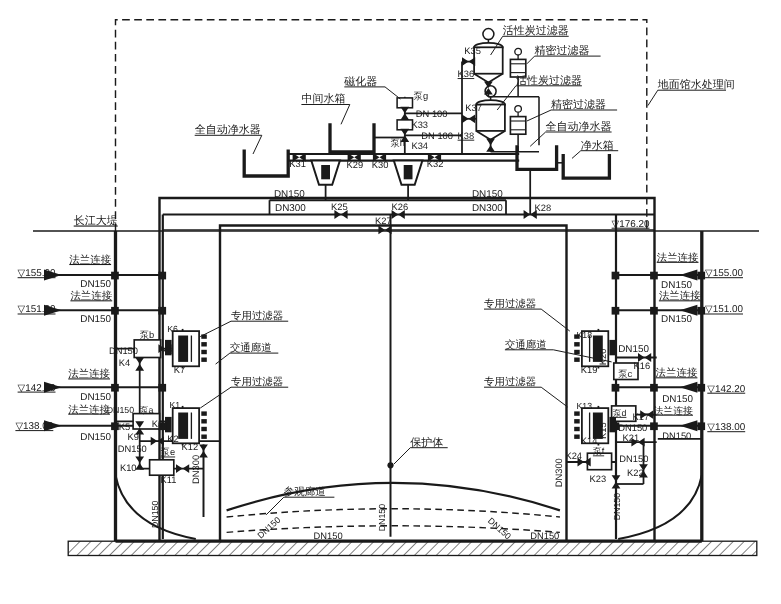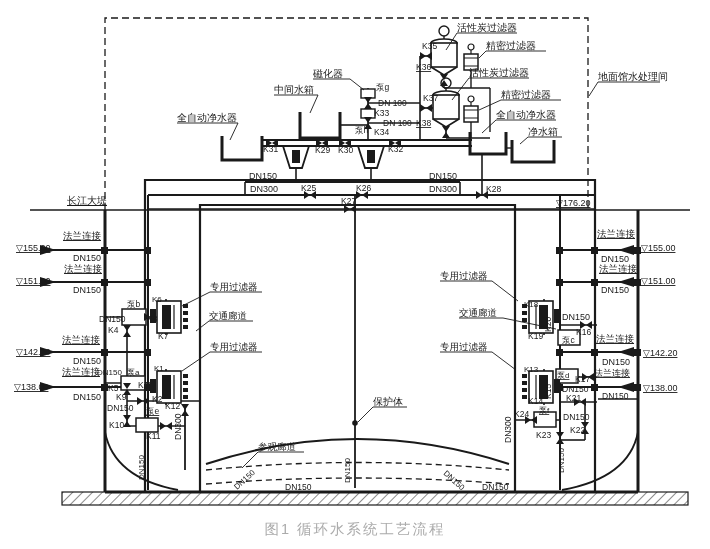--- a/index.html
+++ b/index.html
@@ -356,14 +356,13 @@
         <text x="258" y="450" font-size="9.5" fill="#1a1a1a">参观廊道</text>
         <text x="350" y="483" font-size="8" fill="#1a1a1a" transform="rotate(-90 350 483)">DN150</text>
         <text x="237" y="490" font-size="8" fill="#1a1a1a" transform="rotate(-42 237 490)">DN150</text>
         <text x="285" y="490" font-size="8.5" fill="#1a1a1a">DN150</text>
         <text x="443" y="474" font-size="8" fill="#1a1a1a" transform="rotate(42 443 474)">DN150</text>
         <text x="482" y="490" font-size="8.5" fill="#1a1a1a">DN150</text>
         <text x="144" y="480" font-size="8" fill="#1a1a1a" transform="rotate(-90 144 480)">DN150</text>
       </g>
 </svg>
 
-<div class="caption">图1 循环水系统工艺流程</div>
 </div>
 
 </body></html>

